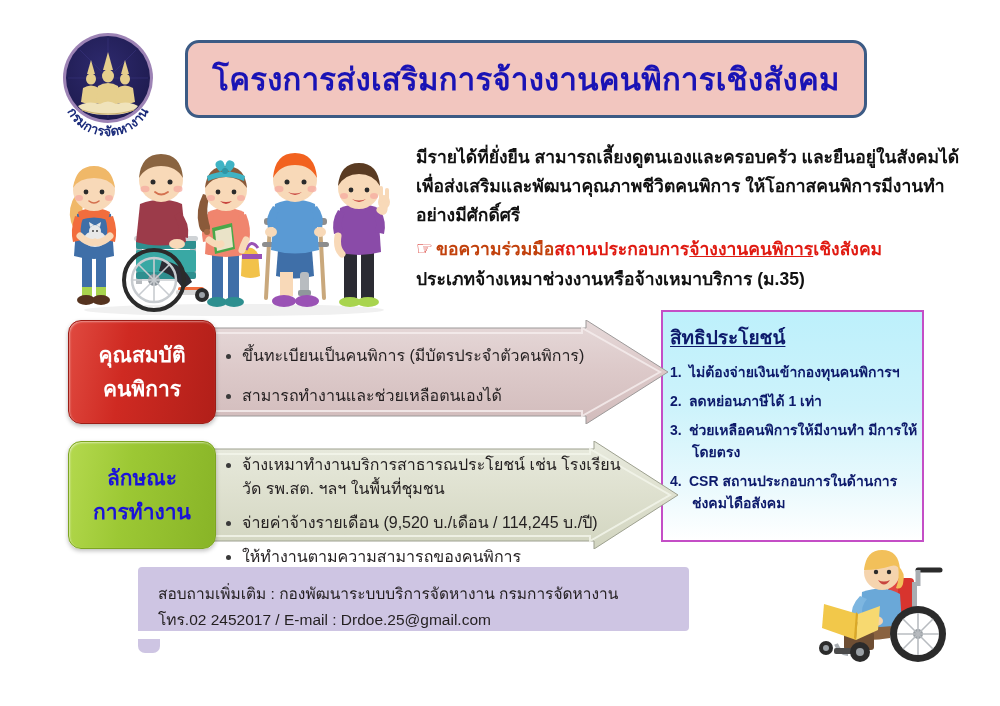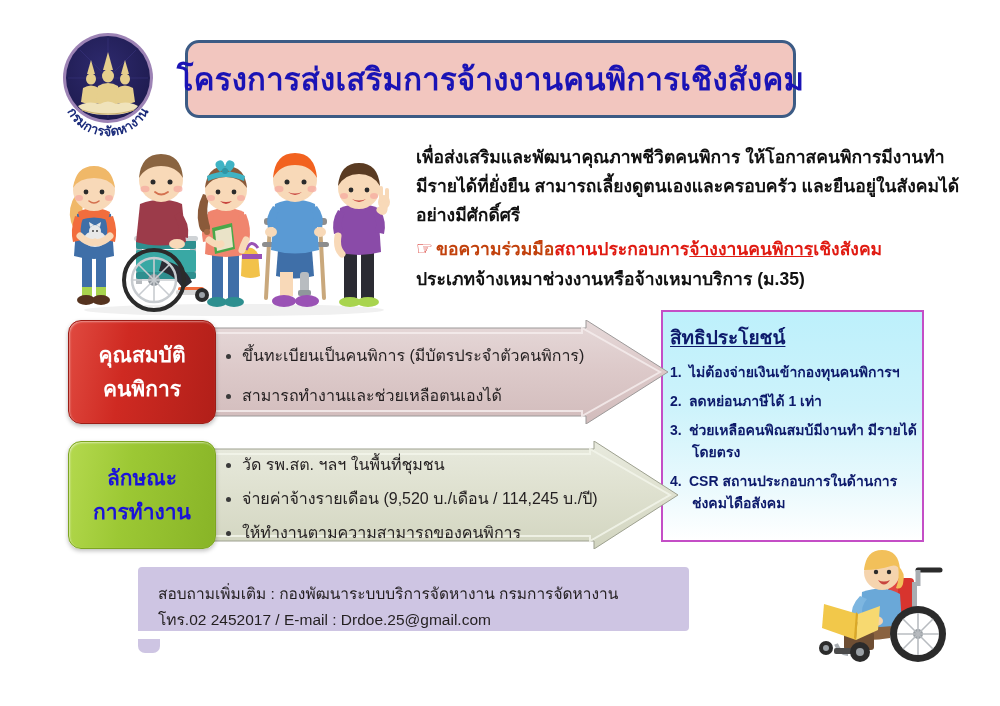--- a/index.html
+++ b/index.html
@@ -26,21 +26,21 @@
     width: 112px;
     height: 118px;
   }
   #logo svg { display: block; }
 
   
   #title-banner {
     position: absolute;
     left: 185px;
     top: 40px;
-    width: 611px;
+    width: 682px;
     height: 78px;
     background: #f2c6bf;
     border: 3px solid #3c5b85;
     border-radius: 14px;
     box-sizing: border-box;
     display: flex;
     align-items: center;
     justify-content: center;
   }
   #title-text {
@@ -506,22 +506,22 @@
         <circle cx="289" cy="58" r="2.4" fill="#2b2b2b"></circle>
         <circle cx="305" cy="58" r="2.4" fill="#2b2b2b"></circle>
         <ellipse cx="282" cy="64" rx="4" ry="3" fill="#f5a9a0" opacity="0.75"></ellipse>
         <ellipse cx="312" cy="64" rx="4" ry="3" fill="#f5a9a0" opacity="0.75"></ellipse>
         <path d="M290 67 q7 6 14 0 q-7 3 -14 0 Z" fill="#c8453f"></path>
       </g>
     </svg>
   </div>
 
   <div id="intro-block">
+    <div class="intro-line">มีรายได้ที่ยั่งยืน สามารถเลี้ยงดูตนเองและครอบครัว และยืนอยู่ในสังคมได้</div>
     <div class="intro-line">เพื่อส่งเสริมและพัฒนาคุณภาพชีวิตคนพิการ ให้โอกาสคนพิการมีงานทำ</div>
-    <div class="intro-line">มีรายได้ที่ยั่งยืน สามารถเลี้ยงดูตนเองและครอบครัว และยืนอยู่ในสังคมได้</div>
     <div class="intro-line">อย่างมีศักดิ์ศรี</div>
   </div>
 
   <div id="coop-block">
     <div class="coop-line-1">
       <span class="hand-icon">☞</span><span class="coop-black">ขอความร่วมมือ</span><span class="coop-red"><span>สถานประกอบการ</span><u>จ้างงานคนพิการ</u><span>เชิงสังคม</span></span>
     </div>
     <div class="coop-line-2">ประเภทจ้างเหมาช่วงงานหรือจ้างเหมาบริการ (ม.35)</div>
   </div>
 
@@ -562,20 +562,21 @@
           <stop offset="0%" stop-color="#e8eade"></stop>
           <stop offset="45%" stop-color="#dfe1d0"></stop>
           <stop offset="100%" stop-color="#d2d5c0"></stop>
         </linearGradient>
       </defs>
       <path d="M0 8 L386 8 L386 0 L470 54 L386 108 L386 100 L0 100 Z" fill="url(#greenArrow)" stroke="#9da08f" stroke-width="1"></path>
       <path d="M5 13 L382 13 L382 8 L462 54 L382 100 L382 95 L5 95 Z" fill="none" stroke="#f2f4ea" stroke-width="2" opacity="0.85"></path>
     </svg>
     <div id="content-worktype" class="arrow-content">
       <div class="bullet-item">
+        <span>จ้างเหมาทำงานบริการสาธารณประโยชน์ เช่น โรงเรียน</span>
         <span class="sub">วัด รพ.สต. ฯลฯ ในพื้นที่ชุมชน</span>
       </div>
       <div class="bullet-item">
         <span>จ่ายค่าจ้างรายเดือน (9,520 บ./เดือน / 114,245 บ./ปี)</span>
       </div>
       <div class="bullet-item">
         <span>ให้ทำงานตามความสามารถของคนพิการ</span>
       </div>
     </div>
   </div>
@@ -586,21 +587,21 @@
     <div class="benefit-item">
       <span class="benefit-num">1.</span>
       <span>ไม่ต้องจ่ายเงินเข้ากองทุนคนพิการฯ</span>
     </div>
     <div class="benefit-item">
       <span class="benefit-num">2.</span>
       <span>ลดหย่อนภาษีได้ 1 เท่า</span>
     </div>
     <div class="benefit-item">
       <span class="benefit-num">3.</span>
-      <span>ช่วยเหลือคนพิณสมบ้มีงานทำ มีรายได้</span>
+      <span>ช่วยเหลือคนพิการให้มีงานทำ มีการให้</span>
       <span class="cont">โดยตรง</span>
     </div>
     <div class="benefit-item">
       <span class="benefit-num">4.</span>
       <span>CSR สถานประกอบการในด้านการ</span>
       <span class="cont">ช่งคมไดือสังคม</span>
     </div>
   </div>
 
   <div id="footer-box">

